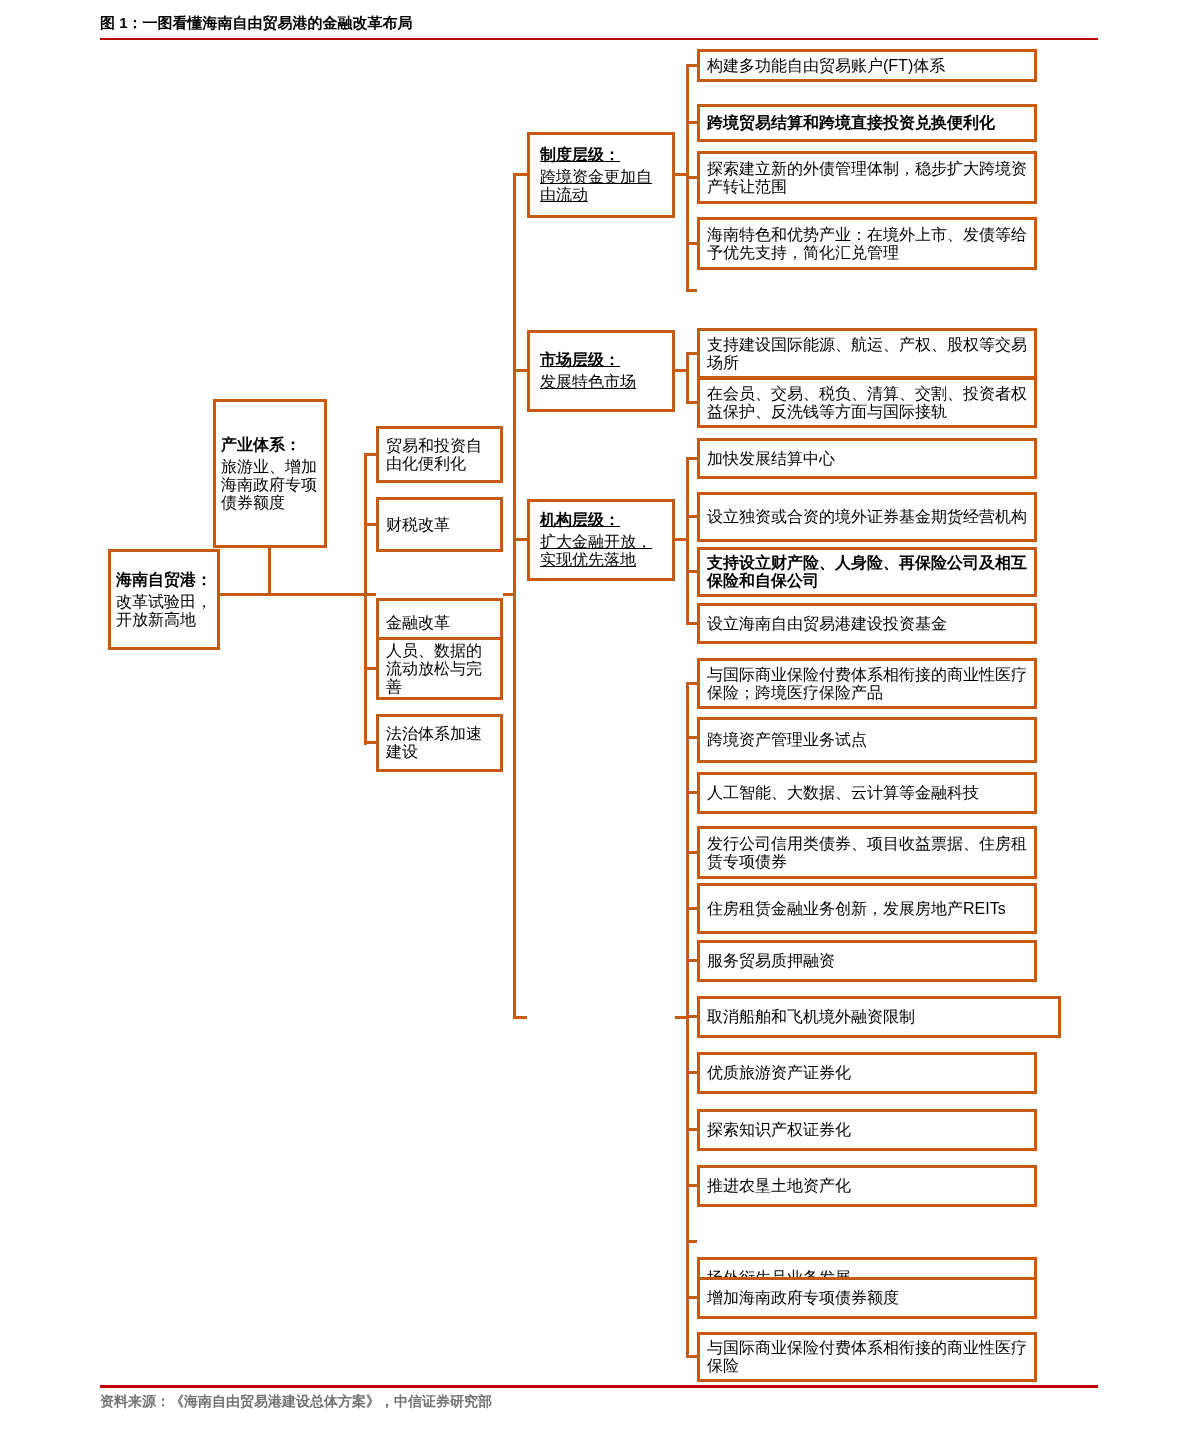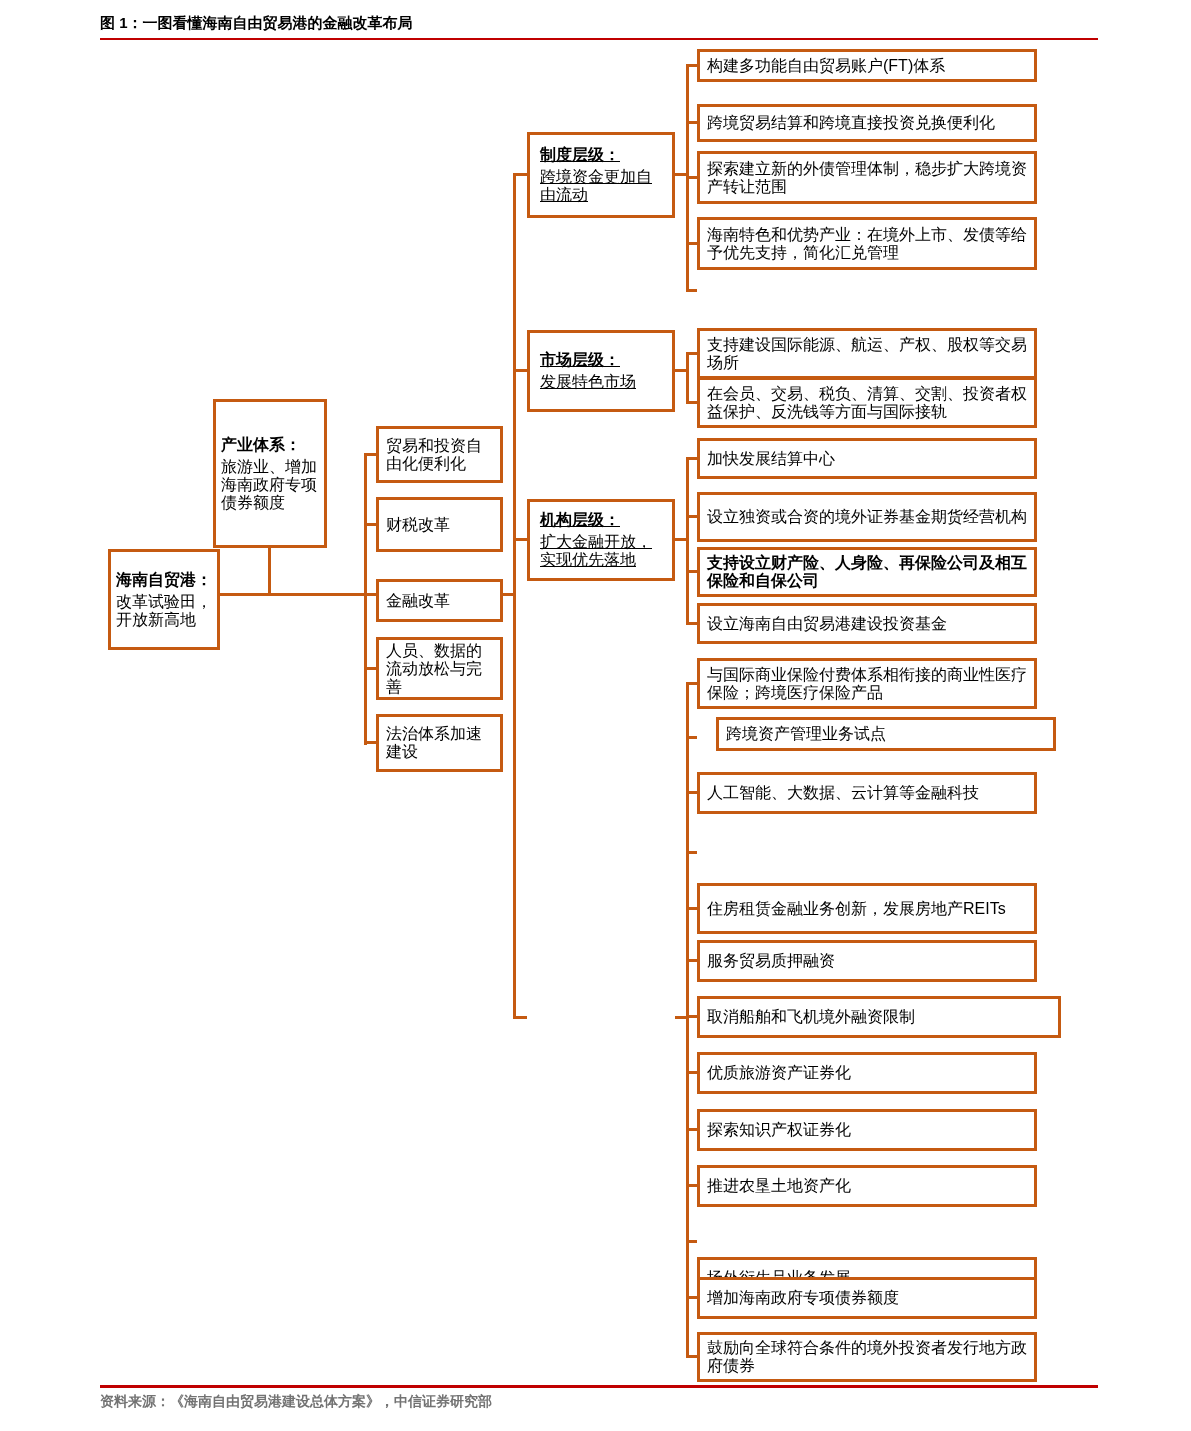--- a/index.html
+++ b/index.html
@@ -40,21 +40,21 @@
 
   <div class="box l2" style="left:213px;top:399px;width:114px;height:149px;">
     <div class="inner">
       <span class="hd">产业体系：</span>
       <span>旅游业、增加海南政府专项债券额度</span>
     </div>
   </div>
 
   <div class="box lv3" style="left:376px;top:426px;width:127px;height:57px;">贸易和投资自由化便利化</div>
   <div class="box lv3" style="left:376px;top:497px;width:127px;height:55px;">财税改革</div>
-  <div class="box lv3" style="left:376px;top:579px;width:127px;height:43px;">金融改革</div>
+  <div class="box lv3" style="left:376px;top:598px;width:127px;height:49px;">金融改革</div>
   <div class="box lv3" style="left:376px;top:637px;width:127px;height:63px;">人员、数据的流动放松与完善</div>
   <div class="box lv3" style="left:376px;top:714px;width:127px;height:58px;">法治体系加速建设</div>
 
   <div class="box lv4" style="left:527px;top:132px;width:148px;height:86px;">
     <div class="inner">
       <span class="hd">制度层级：</span>
       <span>跨境资金更加自由流动</span>
     </div>
   </div>
   <div class="box lv4" style="left:527px;top:330px;width:148px;height:82px;">
@@ -64,44 +64,45 @@
     </div>
   </div>
   <div class="box lv4" style="left:527px;top:499px;width:148px;height:82px;">
     <div class="inner">
       <span class="hd">机构层级：</span>
       <span>扩大金融开放，实现优先落地</span>
     </div>
   </div>
 
   <div class="box leaf" style="left:697px;top:49px;width:340px;height:33px;">构建多功能自由贸易账户(FT)体系</div>
-  <div class="box leaf" style="left:697px;top:104px;width:340px;height:38px;">跨境贸易结算和跨境直接投资兑换便利化</div>
+  <div class="box leaf" style="left:697px;top:104px;width:340px;height:38px;font-weight:bold;">跨境贸易结算和跨境直接投资兑换便利化</div>
   <div class="box leaf" style="left:697px;top:151px;width:340px;height:53px;">探索建立新的外债管理体制，稳步扩大跨境资产转让范围</div>
   <div class="box leaf" style="left:697px;top:217px;width:340px;height:53px;">海南特色和优势产业：在境外上市、发债等给予优先支持，简化汇兑管理</div>
 
   <div class="box leaf" style="left:697px;top:328px;width:340px;height:51px;">支持建设国际能源、航运、产权、股权等交易场所</div>
   <div class="box leaf" style="left:697px;top:377px;width:340px;height:51px;">在会员、交易、税负、清算、交割、投资者权益保护、反洗钱等方面与国际接轨</div>
 
   <div class="box leaf" style="left:697px;top:438px;width:340px;height:41px;">加快发展结算中心</div>
   <div class="box leaf" style="left:697px;top:492px;width:340px;height:50px;">设立独资或合资的境外证券基金期货经营机构</div>
   <div class="box leaf" style="left:697px;top:547px;width:340px;height:50px;font-weight:bold;">支持设立财产险、人身险、再保险公司及相互保险和自保公司</div>
   <div class="box leaf" style="left:697px;top:603px;width:340px;height:41px;">设立海南自由贸易港建设投资基金</div>
 
   <div class="box leaf" style="left:697px;top:658px;width:340px;height:51px;">与国际商业保险付费体系相衔接的商业性医疗保险；跨境医疗保险产品</div>
-  <div class="box leaf" style="left:716px;top:717px;width:340px;height:34px;">跨境资产管理业务试点</div>
+  <div class="box leaf" style="left:697px;top:717px;width:340px;height:46px;">跨境资产管理业务试点</div>
   <div class="box leaf" style="left:697px;top:772px;width:340px;height:42px;">人工智能、大数据、云计算等金融科技</div>
+  <div class="box leaf" style="left:697px;top:826px;width:340px;height:53px;">发行公司信用类债券、项目收益票据、住房租赁专项债券</div>
   <div class="box leaf" style="left:697px;top:883px;width:340px;height:51px;">住房租赁金融业务创新，发展房地产REITs</div>
   <div class="box leaf" style="left:697px;top:940px;width:340px;height:42px;">服务贸易质押融资</div>
   <div class="box leaf" style="left:697px;top:996px;width:364px;height:42px;">取消船舶和飞机境外融资限制</div>
   <div class="box leaf" style="left:697px;top:1052px;width:340px;height:42px;">优质旅游资产证券化</div>
   <div class="box leaf" style="left:697px;top:1109px;width:340px;height:42px;">探索知识产权证券化</div>
   <div class="box leaf" style="left:697px;top:1165px;width:340px;height:42px;">推进农垦土地资产化</div>
   <div class="box leaf" style="left:697px;top:1221px;width:340px;height:42px;margin-top:36px;">场外衍生品业务发展</div>
   <div class="box leaf" style="left:697px;top:1277px;width:340px;height:42px;">增加海南政府专项债券额度</div>
-  <div class="box leaf" style="left:697px;top:1332px;width:340px;height:50px;">鼓励向全球符合条件的境外投资者发行地方政府债券</div>
+  <div class="box leaf" style="left:697px;top:1332px;width:340px;height:50px;">与国际商业保险付费体系相衔接的商业性医疗保险</div>
 
   <div class="rule bottom"></div>
   <div class="source">资料来源：《海南自由贸易港建设总体方案》，中信证券研究部</div>
 
 <div class="hline" style="left: 220px; top: 593px; width: 156px; background: rgb(197, 90, 17);"></div>
     <div class="vline" style="left: 268px; top: 548px; height: 48px; background: rgb(197, 90, 17);"></div>
     <div class="vline" style="left: 364px; top: 453px; height: 292px; background: rgb(197, 90, 17);"></div>
     <div class="hline" style="left: 364px; top: 453px; width: 12px; background: rgb(197, 90, 17);"></div>
     <div class="hline" style="left: 364px; top: 523px; width: 12px; background: rgb(197, 90, 17);"></div>
     <div class="hline" style="left: 364px; top: 667px; width: 12px; background: rgb(197, 90, 17);"></div>

